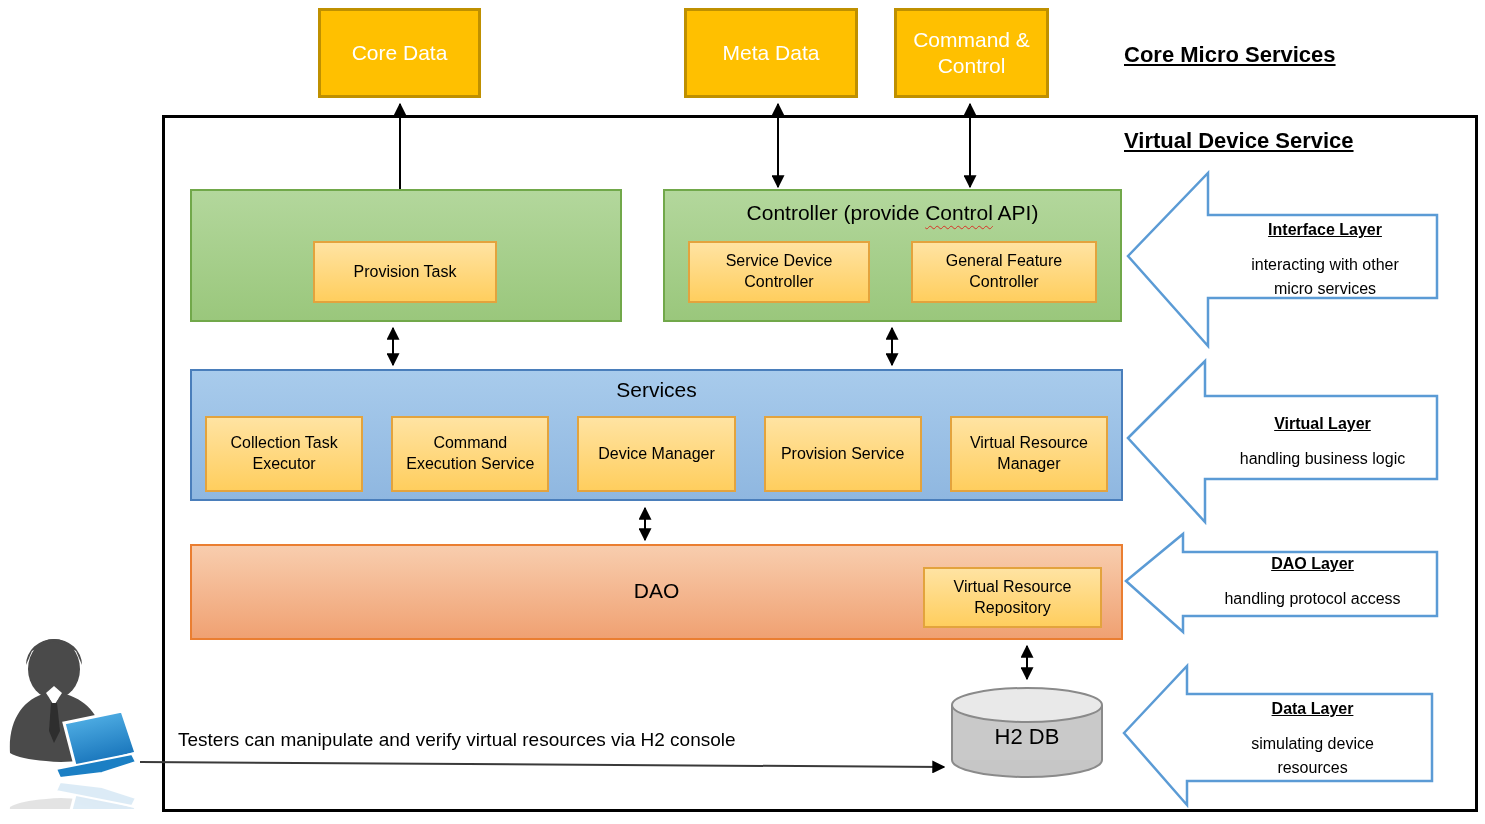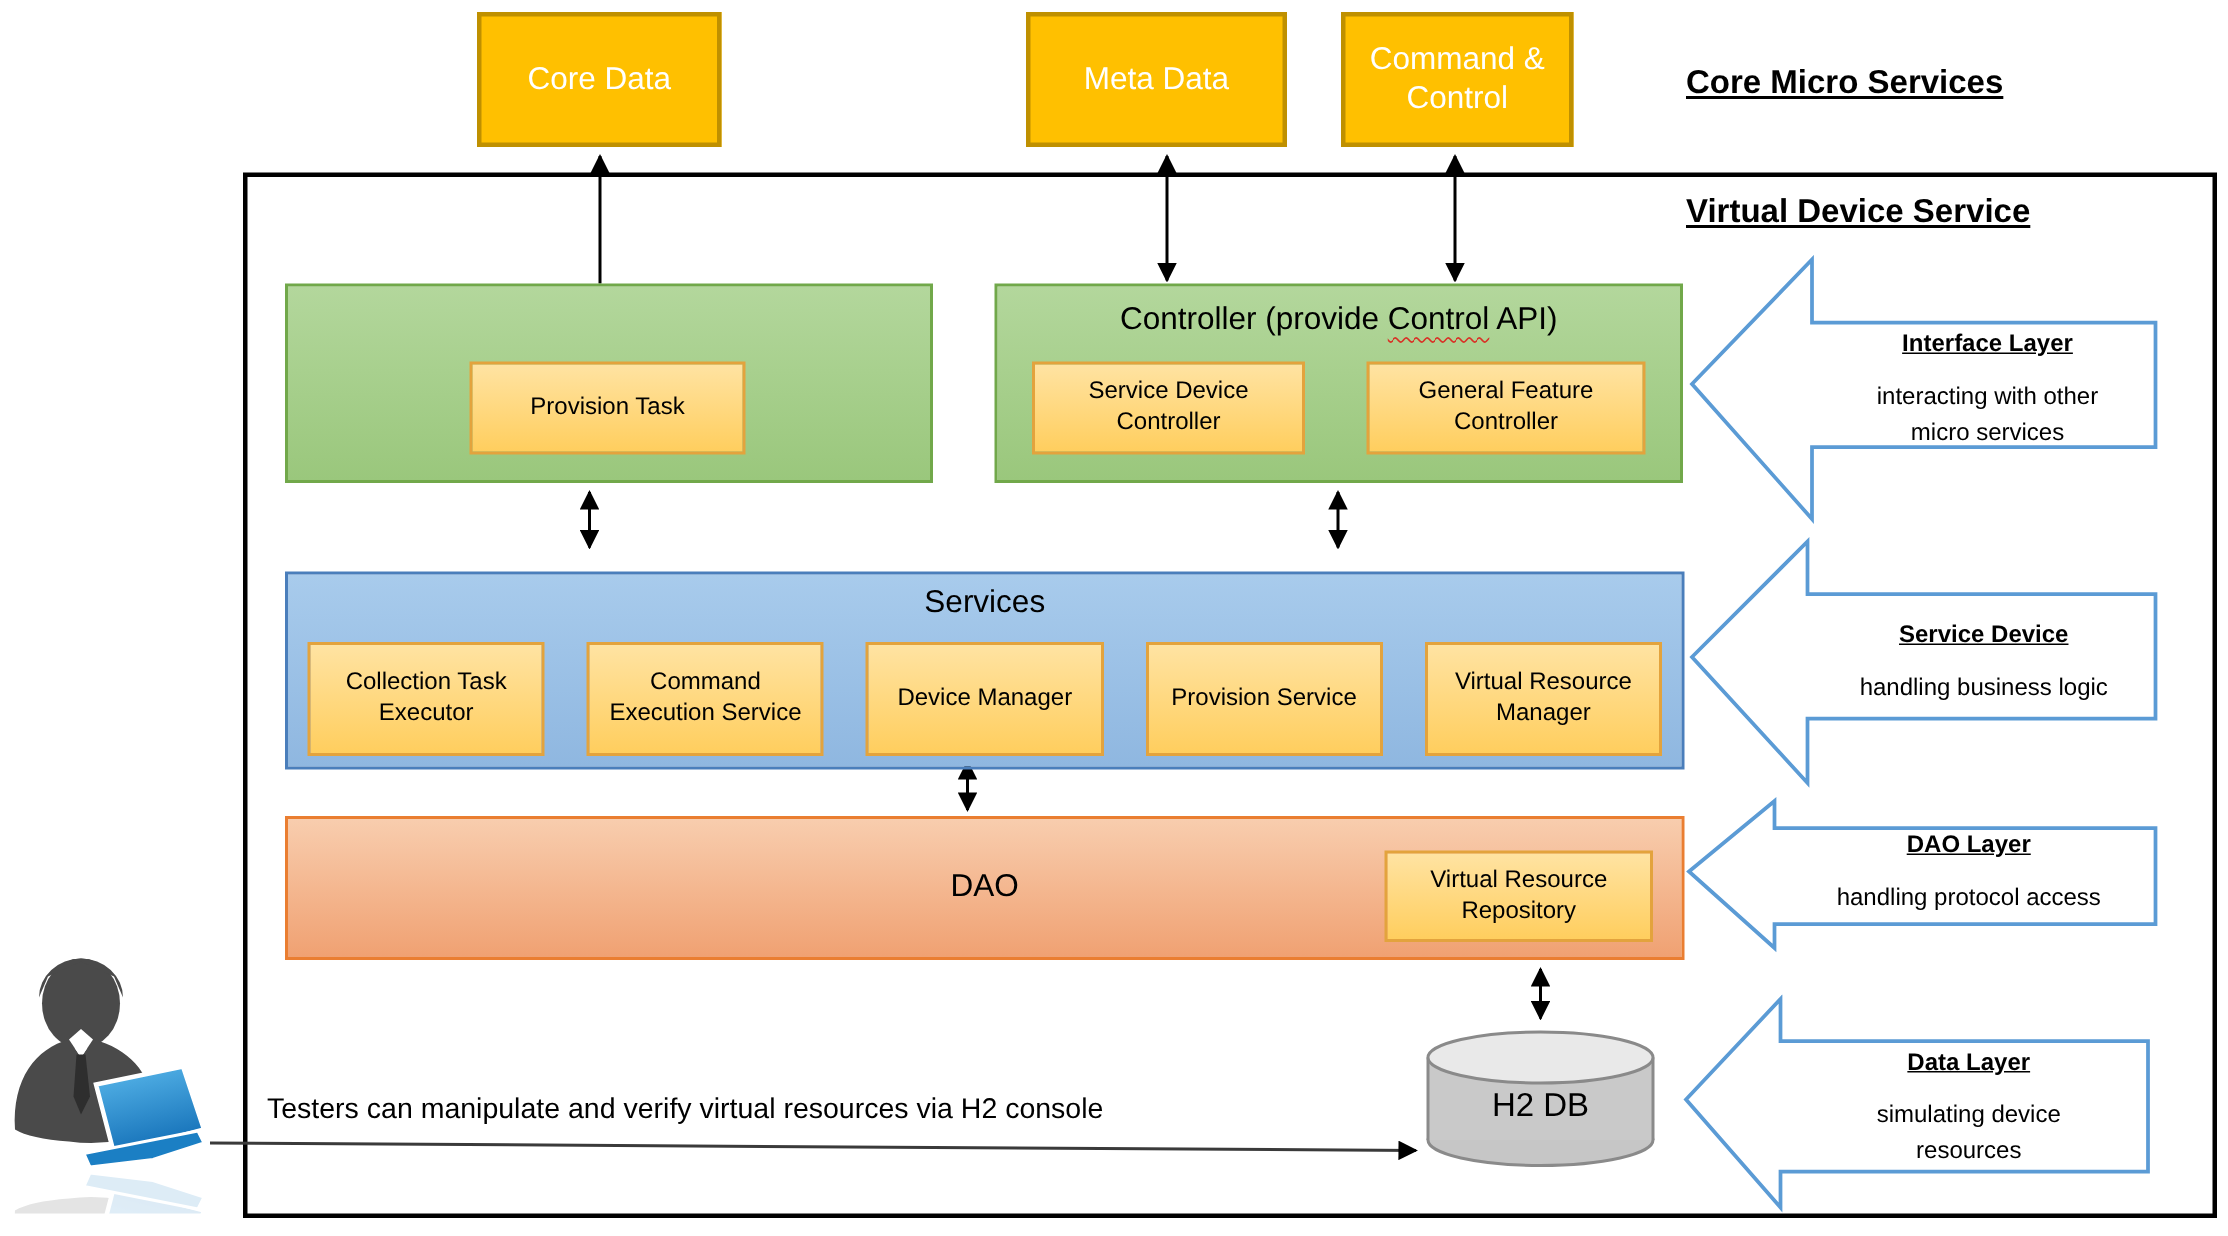--- a/index.html
+++ b/index.html
@@ -12,21 +12,21 @@
             display:flex;align-items:center;justify-content:center;text-align:center;padding:0 8px;}
 
   
   .container-box{border:3px solid #000;background:#fff;z-index:1;}
 
   
   .heading{font-weight:bold;font-size:22px;text-decoration:underline;white-space:nowrap;z-index:4;}
 
   
   .green-panel{background:linear-gradient(180deg,#B3D79C,#9AC77C);border:2px solid #71A84A;z-index:3;}
-  .blue-panel{background:linear-gradient(180deg,#A8CBEC,#8FB7E0);border:2px solid #4A7EBB;z-index:3;margin-top:12px;}
+  .blue-panel{background:linear-gradient(180deg,#A8CBEC,#8FB7E0);border:2px solid #4A7EBB;z-index:3;}
   .dao-panel{background:linear-gradient(180deg,#F8CDAE,#F0A172);border:2px solid #EA7E31;z-index:3;}
   .panel-title{position:absolute;left:0;right:0;text-align:center;font-size:21px;}
 
   
   .component{position:absolute;box-sizing:border-box;
              background:linear-gradient(180deg,#FFE3A2,#FFCE5E);border:2px solid #E3A33D;
              display:flex;align-items:center;justify-content:center;text-align:center;
              font-size:16px;line-height:1.3;padding:2px 6px;}
 
   .services-row{position:absolute;left:13px;right:13px;top:45px;height:76px;display:flex;gap:28px;}
@@ -147,21 +147,21 @@
   </svg>
   <div class="abs callout-text" style="left:1210px;top:218px;width:230px;">
     <div class="callout-title">Interface Layer</div>
     <div class="callout-desc" style="max-width:185px;">interacting with other micro services</div>
   </div>
 
   <svg class="abs callout-svg" style="left:1125px;top:358px;" width="315" height="168" viewBox="0 0 315 168">
     <polygon points="3,80 80,3 80,38 312,38 312,121 80,121 80,164"></polygon>
   </svg>
   <div class="abs callout-text" style="left:1205px;top:412px;width:235px;">
-    <div class="callout-title">Service Device</div>
+    <div class="callout-title">Virtual Layer</div>
     <div class="callout-desc">handling business logic</div>
   </div>
 
   <svg class="abs callout-svg" style="left:1123px;top:531px;" width="317" height="104" viewBox="0 0 317 104">
     <polygon points="3,50 60,3 60,21 314,21 314,85 60,85 60,101"></polygon>
   </svg>
   <div class="abs callout-text" style="left:1190px;top:552px;width:245px;">
     <div class="callout-title">DAO Layer</div>
     <div class="callout-desc">handling protocol access</div>
   </div>

